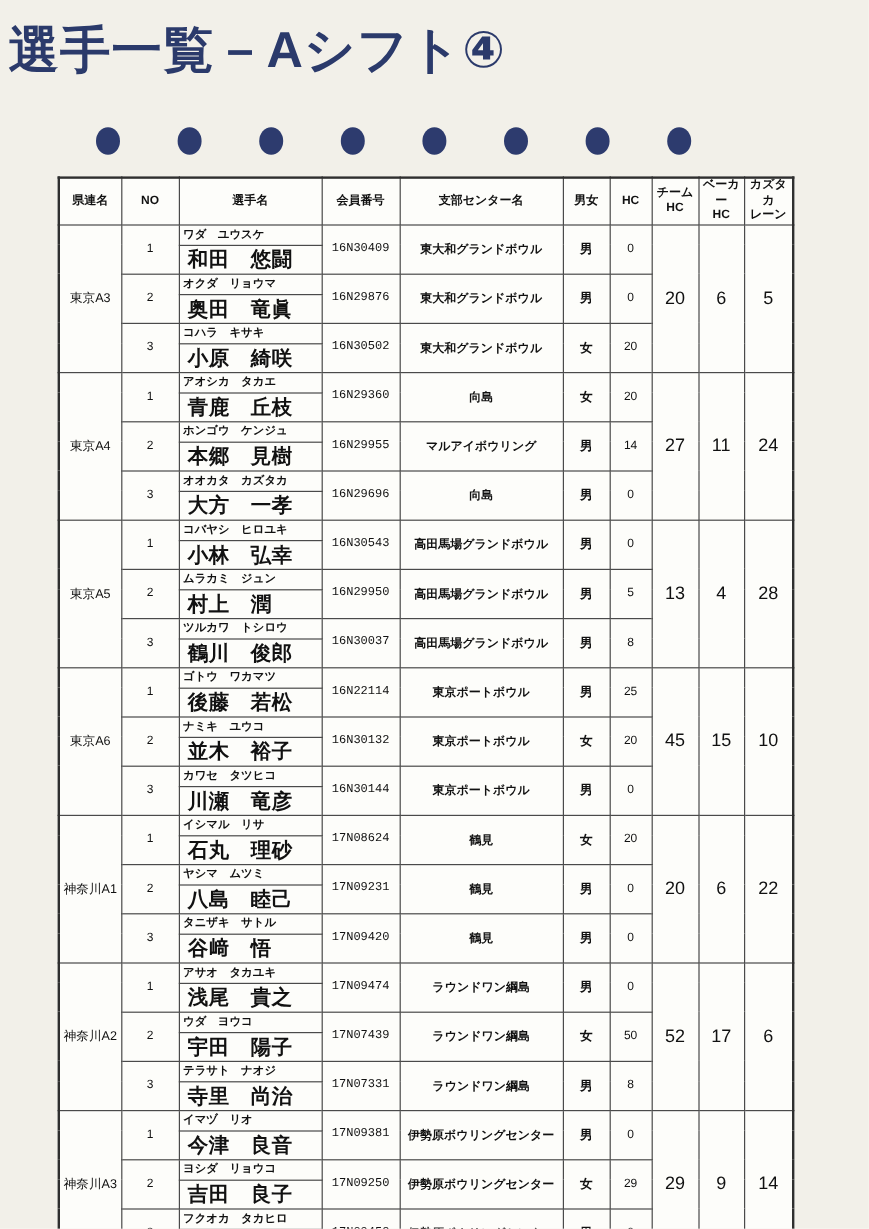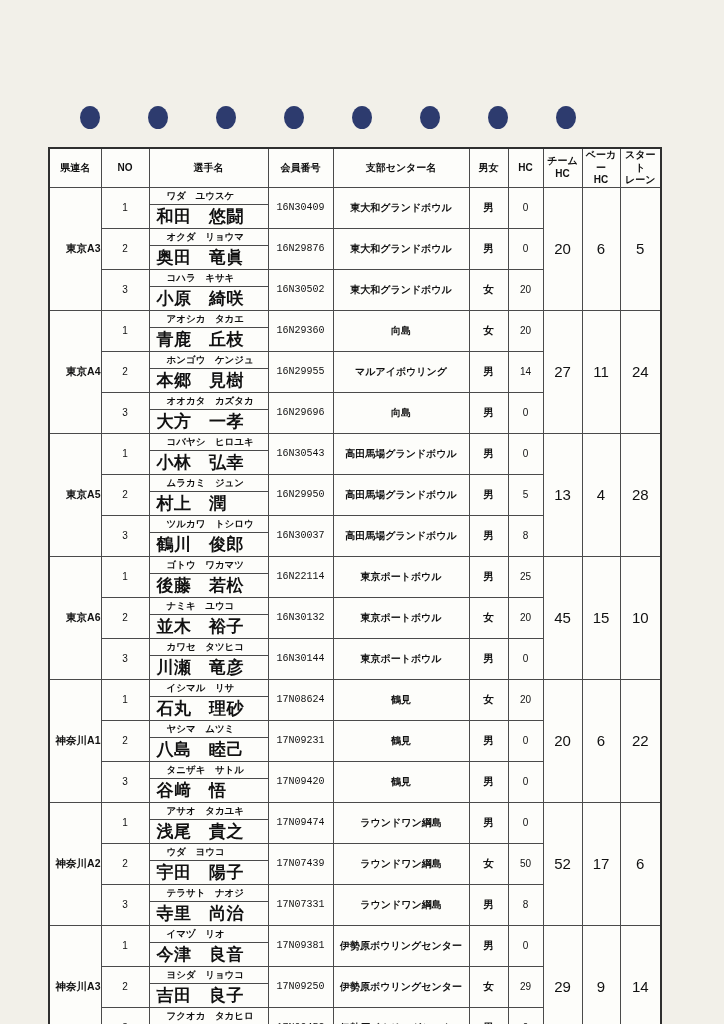--- a/index.html
+++ b/index.html
@@ -33,35 +33,36 @@
     border:1px solid #4a4a4a;
     padding:0;margin:0;
     text-align:center;vertical-align:middle;
     color:#111;
     overflow:hidden;
   }
   thead tr{height:34px;}
   th{font-size:10px;font-weight:bold;white-space:pre-line;line-height:1.25;}
   tr.r-kana{height:17px;}
   tr.r-name{height:22.5px;}
-  td.fed{font-size:10.5px;font-weight:bold;text-align:right;}
+  td.fed{font-size:10.5px;font-weight:normal;}
   td.no{font-size:10px;font-weight:normal;}
-  td.kana{font-size:9.5px;font-weight:bold;text-align:left;padding-left:17px;line-height:1;}
+  td.kana{font-size:9.5px;font-weight:bold;text-align:left;padding-left:3px;line-height:1;}
   td.pname{font-size:17px;font-weight:bold;text-align:left;padding-left:7px;letter-spacing:0.5px;}
   td.member{font-size:10px;font-family:Liberation Mono, monospace;}
   td.center{font-size:10px;font-weight:bold;margin-top:44px;}
   td.gender{font-size:10.5px;font-weight:bold;}
   td.hc{font-size:10px;}
   td.big{font-size:15px;font-weight:500;}
 </style>
 </head>
 <body>
 
 <div class="page">
 
+  <div class="title">選手一覧－Aシフト④</div>
 
   <div class="dots">
       <div class="dot"></div>
       <div class="dot"></div>
       <div class="dot"></div>
       <div class="dot"></div>
       <div class="dot"></div>
       <div class="dot"></div>
       <div class="dot"></div>
       <div class="dot"></div>
@@ -87,21 +88,21 @@
             <th>NO</th>
             <th>選手名</th>
             <th>会員番号</th>
             <th>支部センター名</th>
             <th>男女</th>
             <th>HC</th>
             <th>チーム
 HC</th>
             <th>ベーカー
 HC</th>
-            <th>スタート
+            <th>カズタカ
 レーン</th>
           </tr>
       </thead>
       <tbody>
           <tr class="r-kana">
             <td class="fed" rowspan="6">東京A3</td>
             <td class="no" rowspan="2">1</td>
             <td class="kana">ワダ　ユウスケ</td>
             <td class="member" rowspan="2">16N30409</td>
             <td class="center" rowspan="2">東大和グランドボウル</td>

